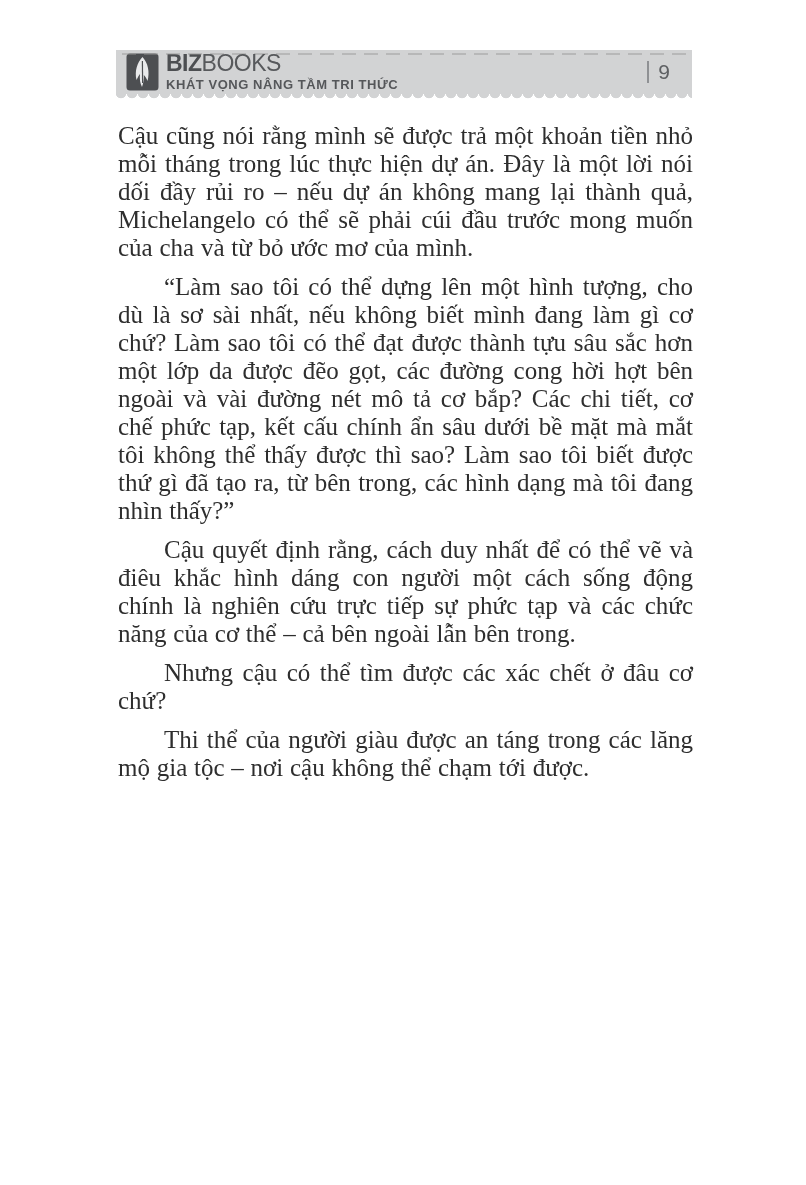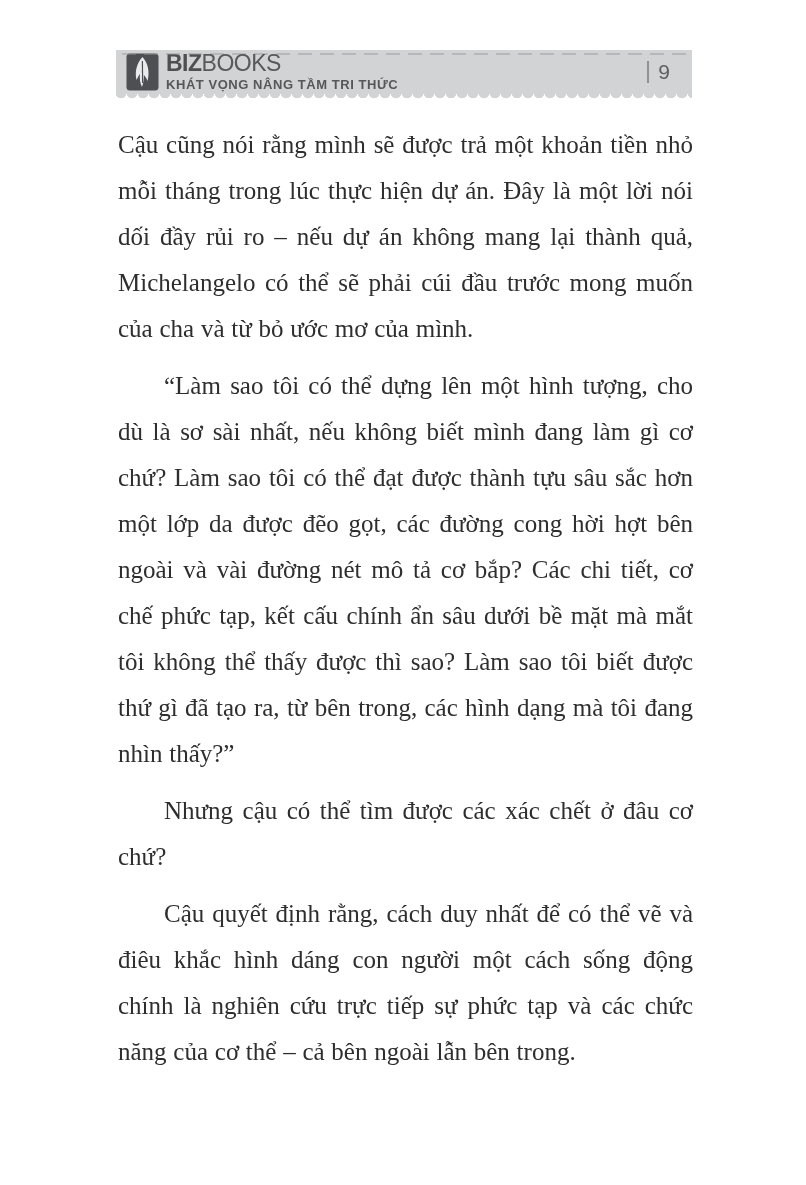--- a/index.html
+++ b/index.html
@@ -100,21 +100,21 @@
 
   
   .page-body {
     position: absolute;
     left: 118px;
     top: 122px;
     width: 575px;
   }
   .page-body p {
     font-size: 25px;
-    line-height: 46px;
+    line-height: 28px;
     color: #2e2e2e;
     text-align: justify;
     text-indent: 46px;
     margin-bottom: 11px;
     word-spacing: 0.5px;
   }
   .page-body p.no-indent { text-indent: 0; }
 </style>
 </head>
 <body>
@@ -141,15 +141,16 @@
       <span class="page-number-divider"></span>
       <span class="page-number">9</span>
     </div>
   </div>
   <div class="scallop-edge"></div>
 </div>
 
 <div class="page-body">
   <p class="no-indent">Cậu cũng nói rằng mình sẽ được trả một khoản tiền nhỏ mỗi tháng trong lúc thực hiện dự án. Đây là một lời nói dối đầy rủi ro – nếu dự án không mang lại thành quả, Michelangelo có thể sẽ phải cúi đầu trước mong muốn của cha và từ bỏ ước mơ của mình.</p>
   <p>“Làm sao tôi có thể dựng lên một hình tượng, cho dù là sơ sài nhất, nếu không biết mình đang làm gì cơ chứ? Làm sao tôi có thể đạt được thành tựu sâu sắc hơn một lớp da được đẽo gọt, các đường cong hời hợt bên ngoài và vài đường nét mô tả cơ bắp? Các chi tiết, cơ chế phức tạp, kết cấu chính ẩn sâu dưới bề mặt mà mắt tôi không thể thấy được thì sao? Làm sao tôi biết được thứ gì đã tạo ra, từ bên trong, các hình dạng mà tôi đang nhìn thấy?”</p>
+  <p>Cậu quyết định rằng, cách duy nhất để có thể vẽ và điêu khắc hình dáng con người một cách sống động chính là nghiên cứu trực tiếp sự phức tạp và các chức năng của cơ thể – cả bên ngoài lẫn bên trong.</p>
   <p>Nhưng cậu có thể tìm được các xác chết ở đâu cơ chứ?</p>
-  <p>Cậu quyết định rằng, cách duy nhất để có thể vẽ và điêu khắc hình dáng con người một cách sống động chính là nghiên cứu trực tiếp sự phức tạp và các chức năng của cơ thể – cả bên ngoài lẫn bên trong.</p>
+  <p>Thi thể của người giàu được an táng trong các lăng mộ gia tộc – nơi cậu không thể chạm tới được.</p>
 </div>
 
 </body></html>

